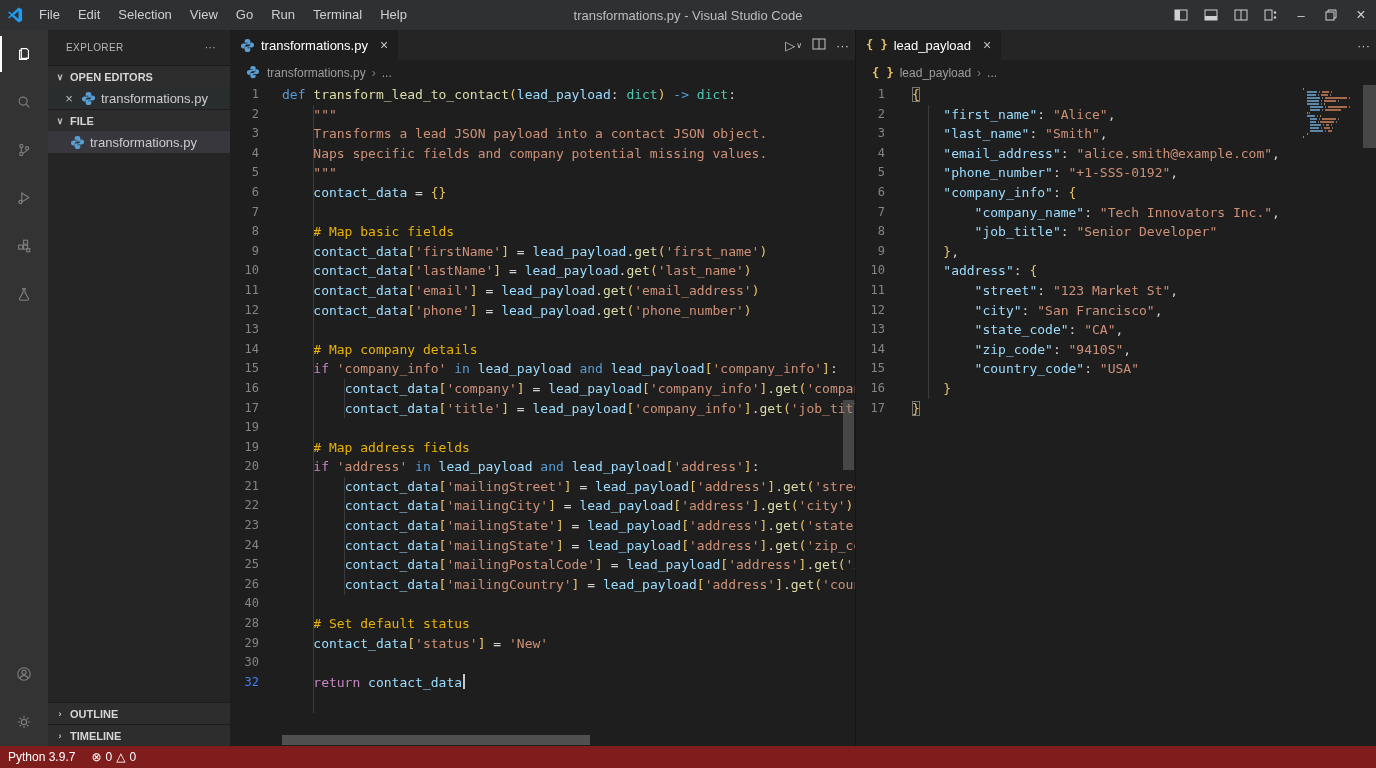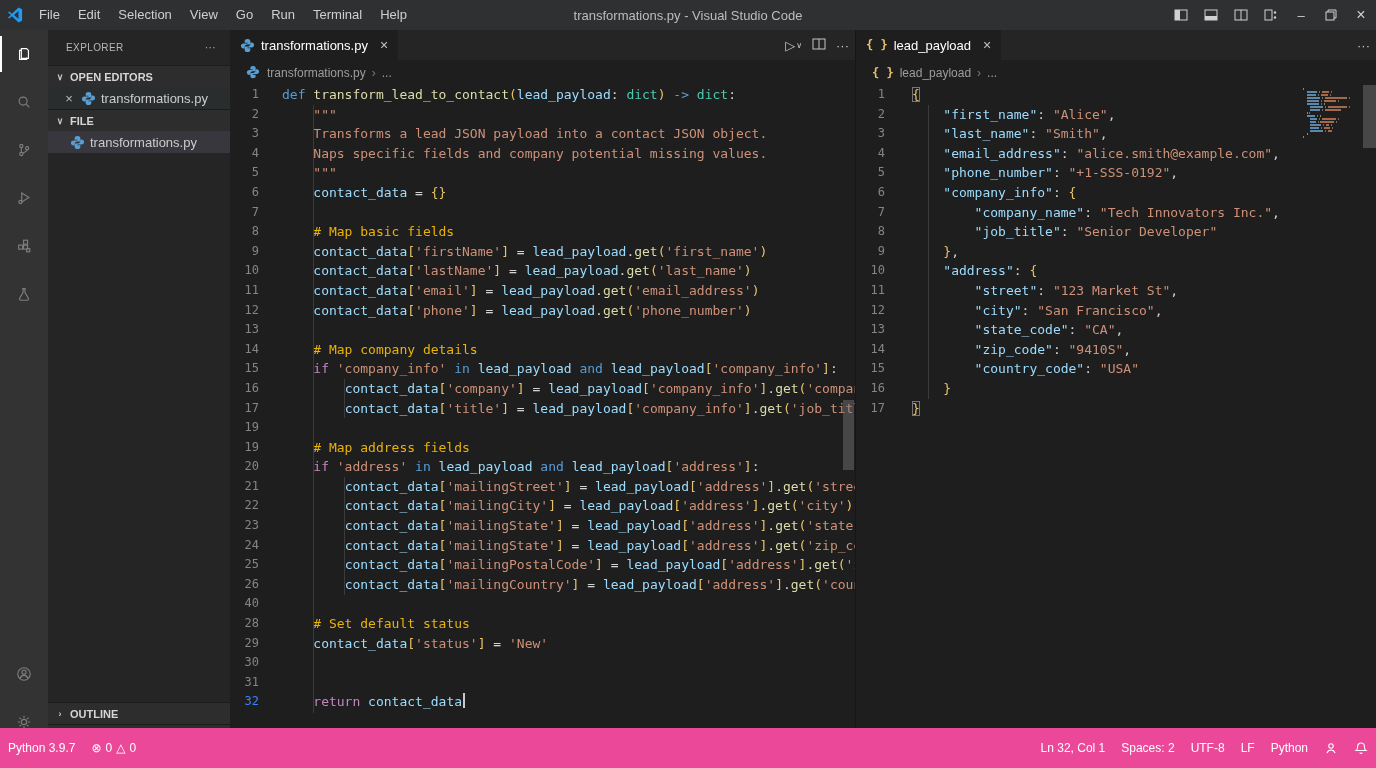--- a/index.html
+++ b/index.html
@@ -56,21 +56,21 @@
   .guide{position:absolute;width:1px;background:#3b3b3b}
   
   .vthumb{position:absolute;background:rgba(121,121,121,.45)}
   .hthumb{position:absolute;height:10px;background:rgba(121,121,121,.55)}
   
   .minimap{position:absolute;top:3px;right:15px;width:58px}
   .mm-row{height:2px;margin-bottom:1px;display:flex;gap:2px}
   .mm-b{height:2px;display:inline-block}
   .mm-j{background:#5d87a8}.mm-s{background:#a4694a}.mm-g{background:#9a8a45}.mm-w{background:#6e6e6e}
   
-  .statusbar{position:absolute;left:0;right:0;bottom:0;height:40px;background:#ec4899;color:#ffffff;display:flex;align-items:center;font-size:12px;z-index:40}
+  .statusbar{position:absolute;left:0;right:0;bottom:0;height:22px;background:#7f1d1d;color:#ffffff;display:flex;align-items:center;font-size:12px;z-index:40}
   .st-item{padding:0 8px;display:flex;align-items:center;gap:4px;height:100%}
   .st-right{margin-left:auto;display:flex;align-items:center;height:100%}
   .st-icon{font-size:12px}
   .ic14{width:14px;height:14px}
   .ic16{width:16px;height:16px}
   .pyicon{width:15px;height:15px;flex:0 0 15px}
   .jsonicon{font-family:"DejaVu Sans Mono",monospace;color:#e8c268;font-size:12px;font-weight:bold}
 </style>
 </head>
 <body>
@@ -282,21 +282,20 @@
       <div class="line"><span class="ln">21</span><span class="txt"><span class="s-w">        </span><span class="s-v">contact_data</span><span class="s-g">[</span><span class="s-s">'mailingStreet'</span><span class="s-g">]</span><span class="s-w"> = </span><span class="s-v">lead_payload</span><span class="s-g">[</span><span class="s-s">'address'</span><span class="s-g">]</span><span class="s-w">.</span><span class="s-f">get</span><span class="s-g">(</span><span class="s-s">'street'</span></span></div>
       <div class="line"><span class="ln">22</span><span class="txt"><span class="s-w">        </span><span class="s-v">contact_data</span><span class="s-g">[</span><span class="s-s">'mailingCity'</span><span class="s-g">]</span><span class="s-w"> = </span><span class="s-v">lead_payload</span><span class="s-g">[</span><span class="s-s">'address'</span><span class="s-g">]</span><span class="s-w">.</span><span class="s-f">get</span><span class="s-g">(</span><span class="s-s">'city'</span><span class="s-g">)</span></span></div>
       <div class="line"><span class="ln">23</span><span class="txt"><span class="s-w">        </span><span class="s-v">contact_data</span><span class="s-g">[</span><span class="s-s">'mailingState'</span><span class="s-g">]</span><span class="s-w"> = </span><span class="s-v">lead_payload</span><span class="s-g">[</span><span class="s-s">'address'</span><span class="s-g">]</span><span class="s-w">.</span><span class="s-f">get</span><span class="s-g">(</span><span class="s-s">'state'</span></span></div>
       <div class="line"><span class="ln">24</span><span class="txt"><span class="s-w">        </span><span class="s-v">contact_data</span><span class="s-g">[</span><span class="s-s">'mailingState'</span><span class="s-g">]</span><span class="s-w"> = </span><span class="s-v">lead_payload</span><span class="s-g">[</span><span class="s-s">'address'</span><span class="s-g">]</span><span class="s-w">.</span><span class="s-f">get</span><span class="s-g">(</span><span class="s-s">'zip_code'</span></span></div>
       <div class="line"><span class="ln">25</span><span class="txt"><span class="s-w">        </span><span class="s-v">contact_data</span><span class="s-g">[</span><span class="s-s">'mailingPostalCode'</span><span class="s-g">]</span><span class="s-w"> = </span><span class="s-v">lead_payload</span><span class="s-g">[</span><span class="s-s">'address'</span><span class="s-g">]</span><span class="s-w">.</span><span class="s-f">get</span><span class="s-g">(</span><span class="s-s">'zip_code'</span></span></div>
       <div class="line"><span class="ln">26</span><span class="txt"><span class="s-w">        </span><span class="s-v">contact_data</span><span class="s-g">[</span><span class="s-s">'mailingCountry'</span><span class="s-g">]</span><span class="s-w"> = </span><span class="s-v">lead_payload</span><span class="s-g">[</span><span class="s-s">'address'</span><span class="s-g">]</span><span class="s-w">.</span><span class="s-f">get</span><span class="s-g">(</span><span class="s-s">'country_code'</span></span></div>
       <div class="line"><span class="ln">40</span><span class="txt"></span></div>
       <div class="line"><span class="ln">28</span><span class="txt"><span class="s-m">    # Set default status</span></span></div>
       <div class="line"><span class="ln">29</span><span class="txt"><span class="s-w">    </span><span class="s-v">contact_data</span><span class="s-g">[</span><span class="s-s">'status'</span><span class="s-g">]</span><span class="s-w"> = </span><span class="s-s">'New'</span></span></div>
       <div class="line"><span class="ln">30</span></div>
-      <div class="line"><span class="ln">31</span><span class="txt"></span></div>
       <div class="line"><span class="ln cur">32</span><span class="txt"><span class="s-w">    </span><span class="s-c">return </span><span class="s-v">contact_data</span><span class="cursor"></span></span></div>
     </div>
 </div>
 
 <div class="group g2">
   <div class="tabs">
     <div class="tab">
       <span class="jsonicon">{ }</span>
       <span>lead_payload</span>
       <span class="tclose">×</span>
@@ -424,32 +423,13 @@
 </div>
 
 <div class="statusbar">
   <span class="st-item">Python 3.9.7</span>
   <span class="st-item">
     <span class="st-icon">⊗</span>
     <span>0</span>
     <span class="st-icon">△</span>
     <span>0</span>
   </span>
-  <span class="st-right">
-    <span class="st-item">Ln 32, Col 1</span>
-    <span class="st-item">Spaces: 2</span>
-    <span class="st-item">UTF-8</span>
-    <span class="st-item">LF</span>
-    <span class="st-item">Python</span>
-    <span class="st-item">
-        <svg class="ic14" viewBox="0 0 14 14" fill="none" stroke="#ffffff" stroke-width="1.1">
-          <circle cx="7" cy="5" r="2.2"></circle>
-          <path d="M3 12c.7-2 2.2-3 4-3s3.3 1 4 3"></path>
-        </svg>
-      </span>
-    <span class="st-item">
-        <svg class="ic14" viewBox="0 0 14 14" fill="none" stroke="#ffffff" stroke-width="1.1">
-          <path d="M7 2a3.4 3.4 0 013.4 3.4c0 3 .9 3.8 1.4 4.1H2.2c.5-.3 1.4-1.1 1.4-4.1A3.4 3.4 0 017 2z"></path>
-          <path d="M6 11.5a1 1 0 002 0"></path>
-        </svg>
-      </span>
-  </span>
 </div>
 
 </body></html>

